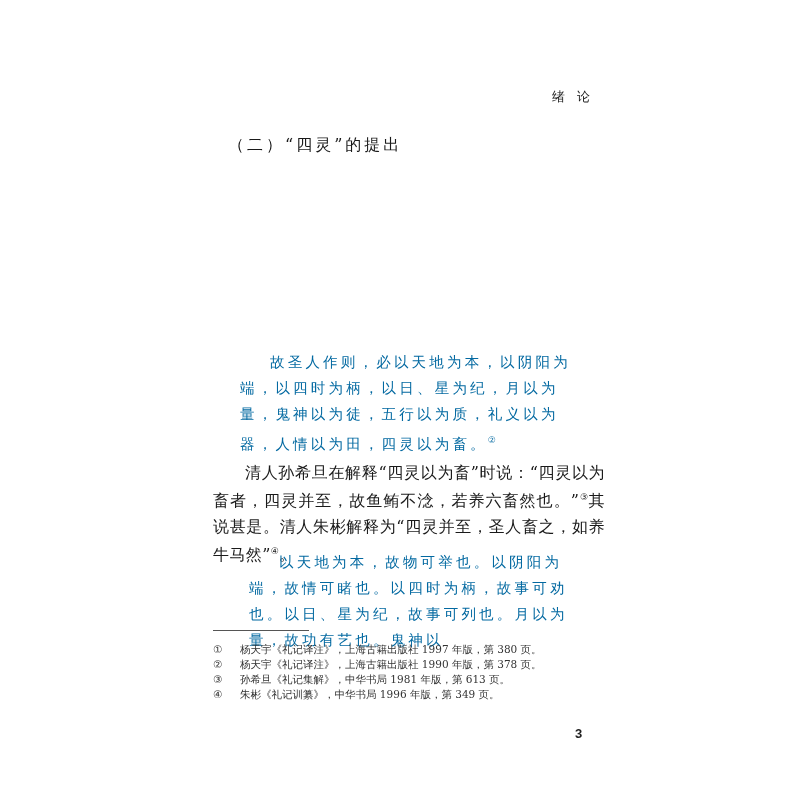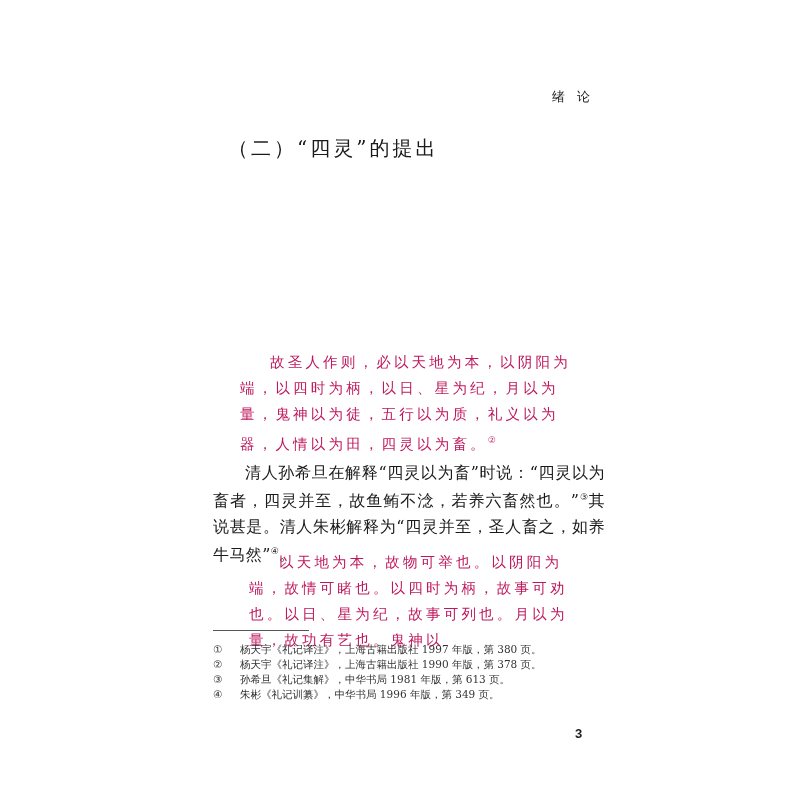--- a/index.html
+++ b/index.html
@@ -1,26 +1,26 @@
 <!DOCTYPE html>
 <html><head>
 <meta charset="utf-8">
 <style>
   html, body { margin:0; padding:0; background:#ffffff; }
   body { width:800px; height:800px; position:relative; overflow:hidden;
          font-family: "DejaVu Serif", "Liberation Serif", serif; color:#1a1a1a; }
   .page { position:absolute; left:0; top:8px; width:640px; height:800px; }
   .running-head { position:absolute; left:552px; top:80px; font-size:13px; letter-spacing:12px; }
-  .section-title { position:absolute; left:228px; top:127px; font-size:20px; letter-spacing:3px; }
+  .section-title { position:absolute; left:228px; top:127px; font-size:16px; letter-spacing:3px; }
   .para { position:absolute; left:213px; width:392px; font-size:16px; line-height:25.3px;
           text-align:justify; text-indent:32px; letter-spacing:0.4px; }
   .p1 { top:153px; }
   .p2 { top:452px; }
   .quote { position:absolute; left:240px; width:348px; font-size:14.5px; line-height:26px;
-           text-indent:30px; letter-spacing:3.2px; color:#be185d; }
+           text-indent:30px; letter-spacing:3.2px; color:#0369a1; }
   .q1 { top:341px; }
   .q2 { top:541px;margin-left:9px; }
   sup { font-size:9px; vertical-align:6px; letter-spacing:0; }
   .fn-rule { position:absolute; left:213px; top:622px; width:96px; height:1px; background:#555; }
   .footnotes { position:absolute; left:213px; top:634px; font-size:10.5px; line-height:15px; color:#333; }
   .fn { display:flex; }
   .fn-mark { width:27px; }
   .page-number { position:absolute; left:575px; top:718px; font-family:"Liberation Sans", sans-serif;
                  font-size:13px; font-weight:bold; color:#222; }
 </style>

